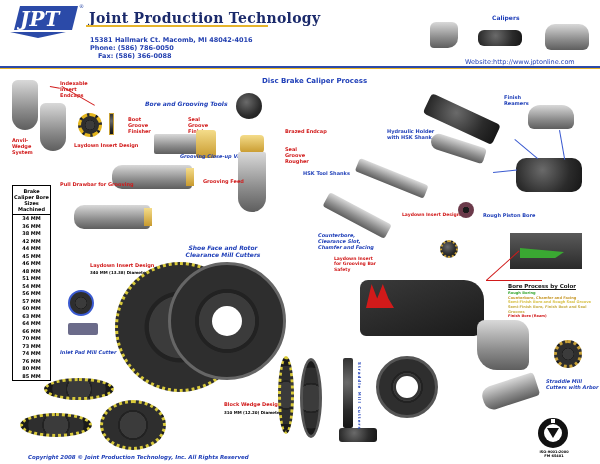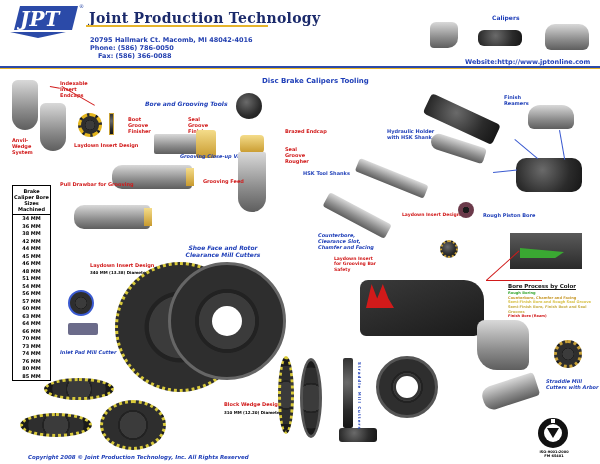--- a/index.html
+++ b/index.html
@@ -9,21 +9,21 @@
   .red-txt { color: #d11a1a; font-weight: bold; }
   .lbl { font-size: 5px; line-height: 1.2; }
   .lbl6 { font-size: 6px; line-height: 1.2; }
   
   .hdr-rule-gold { position:absolute; left:86px; top:25px; width:182px; height:2px; background:#e6b42a; }
   .hdr-rule-blue { position:absolute; left:0; top:66px; width:600px; height:2px; background:#2b4aa8; }
   .hdr-rule-gold2 { position:absolute; left:0; top:68px; width:600px; height:1px; background:#e6b42a; }
   .company { position:absolute; left:89px; top:10px; font-family:"DejaVu Serif", serif; font-weight:bold; font-size:14px; color:#1b2a6b; letter-spacing:0.3px; }
   .addr { position:absolute; left:90px; top:36px; font-size:6.5px; color:#2340b0; font-weight:bold; line-height:1.25; }
   .addr .ind { padding-left:8px; }
-  .website { position:absolute; left:465px; top:58px; font-size:6.5px; color:#1f3fb8; font-weight:bold; }
+  .website { position:absolute; left:465px; top:58px; font-size:6.5px; color:#1f3fb8; font-weight:normal; }
   .calipers-lbl { position:absolute; left:492px; top:14px; font-size:6px; color:#1f3fb8; font-weight:bold; }
   
   .metal { background: linear-gradient(180deg,#d9d9d9,#8c8c8c 60%,#5e5e5e); }
   .dark { background: radial-gradient(circle at 40% 35%, #6a6a6a, #2b2b2b 60%, #151515); }
   .gear { border-radius:50%; background: radial-gradient(circle, #3b3b3b 0 35%, #222 36% 40%, #2e2e2e 41% 80%, #1a1a1a 81%); border:3px dotted #d8c93a; }
   .gold { background: linear-gradient(180deg,#f4dc8a,#c89a2e); }
   table.sizes { position:absolute; left:12px; top:185px; width:39px; border:1px solid #000; border-collapse:collapse; background:#fff; }
   table.sizes th { font-size:5px; font-weight:bold; padding:2px 1px; border-bottom:1px solid #000; line-height:1.2; }
   table.sizes td { font-size:5px; font-weight:bold; text-align:center; line-height:7.5px; }
   .arrow-line { position:absolute; background:#d11a1a; height:1px; transform-origin:0 0; }
@@ -39,35 +39,35 @@
     <svg width="76" height="34" viewBox="0 0 76 34">
       <polygon points="14,2 72,2 66,26 8,26" fill="#2b4aa8"></polygon>
       <text x="14" y="22" font-family="DejaVu Serif, serif" font-style="italic" font-weight="bold" font-size="20" fill="#ffffff">JPT</text>
       <polygon points="4,28 60,28 32,34" fill="#2b4aa8"></polygon>
     </svg>
   </div>
   <span class="abs" style="left:79px;top:3px;font-size:5px;color:#2b4aa8;">®</span>
   <div class="company">Joint Production Technology</div>
   <div class="hdr-rule-gold"></div>
   <div class="addr">
-    <div>20795 Hallmark Ct. Macomb, MI 48042-4016</div>
+    <div>15381 Hallmark Ct. Macomb, MI 48042-4016</div>
     <div>Phone: (586) 786-0050</div>
     <div class="ind">Fax: (586) 366-0088</div>
   </div>
   <div class="calipers-lbl">Calipers</div>
 
   <div class="abs metal" style="left:430px;top:22px;width:28px;height:26px;border-radius:6px 6px 10px 4px;"></div>
   <div class="abs dark" style="left:478px;top:30px;width:44px;height:16px;border-radius:6px;"></div>
   <div class="abs metal" style="left:545px;top:24px;width:44px;height:26px;border-radius:10px 10px 6px 6px;"></div>
   <div class="website">Website:http://www.jptonline.com</div>
   <div class="hdr-rule-blue"></div>
   <div class="hdr-rule-gold2"></div>
 </div>
 
-<div class="abs blue-txt" style="left:262px;top:77px;font-size:7px;font-style:normal;">Disc Brake Calipers Tooling</div>
+<div class="abs blue-txt" style="left:262px;top:77px;font-size:7px;font-style:normal;">Disc Brake Caliper Process</div>
 
 <div class="abs red-txt lbl" style="left:60px;top:80px;width:40px;">Indexable Insert Endcaps</div>
 <div class="abs metal" style="left:12px;top:80px;width:26px;height:50px;border-radius:6px 6px 14px 14px;"></div>
 <div class="abs metal" style="left:40px;top:103px;width:26px;height:48px;border-radius:6px 6px 14px 14px;"></div>
 <div class="abs red-txt lbl" style="left:12px;top:137px;width:28px;">Anvil-Wedge System</div>
 <div class="abs gear" style="left:78px;top:113px;width:24px;height:24px;border-color:#e3b51e;border-style:dashed;"></div>
 <div class="abs dark" style="left:109px;top:113px;width:5px;height:22px;border:1px solid #c9a238;"></div>
 <div class="abs red-txt lbl" style="left:74px;top:142px;">Laydown Insert Design</div>
 <div class="arrow-line" style="left:50px;top:86px;width:10px;transform:rotate(10deg);"></div>
 <div class="arrow-line" style="left:62px;top:86px;width:38px;transform:rotate(30deg);"></div>

